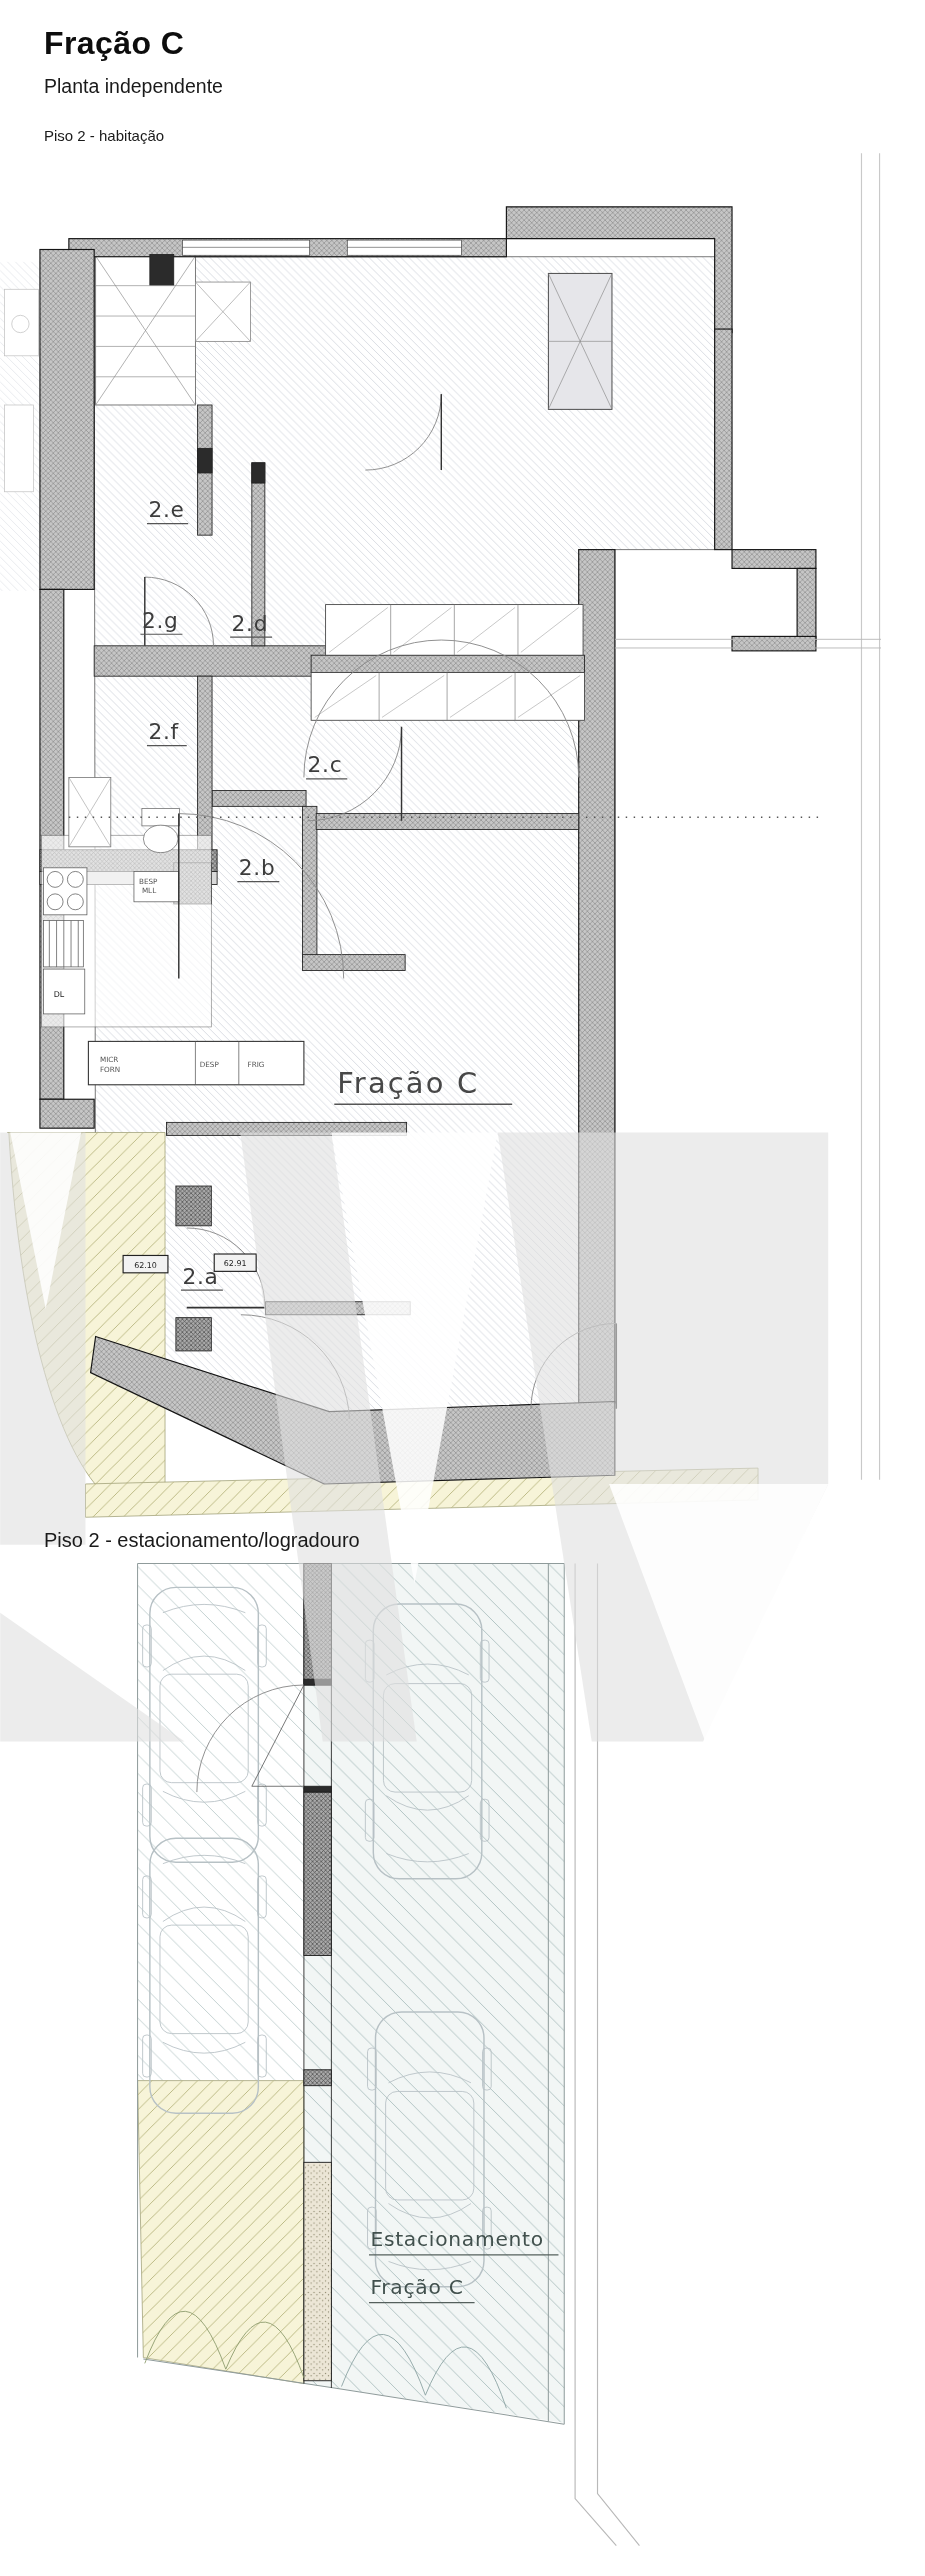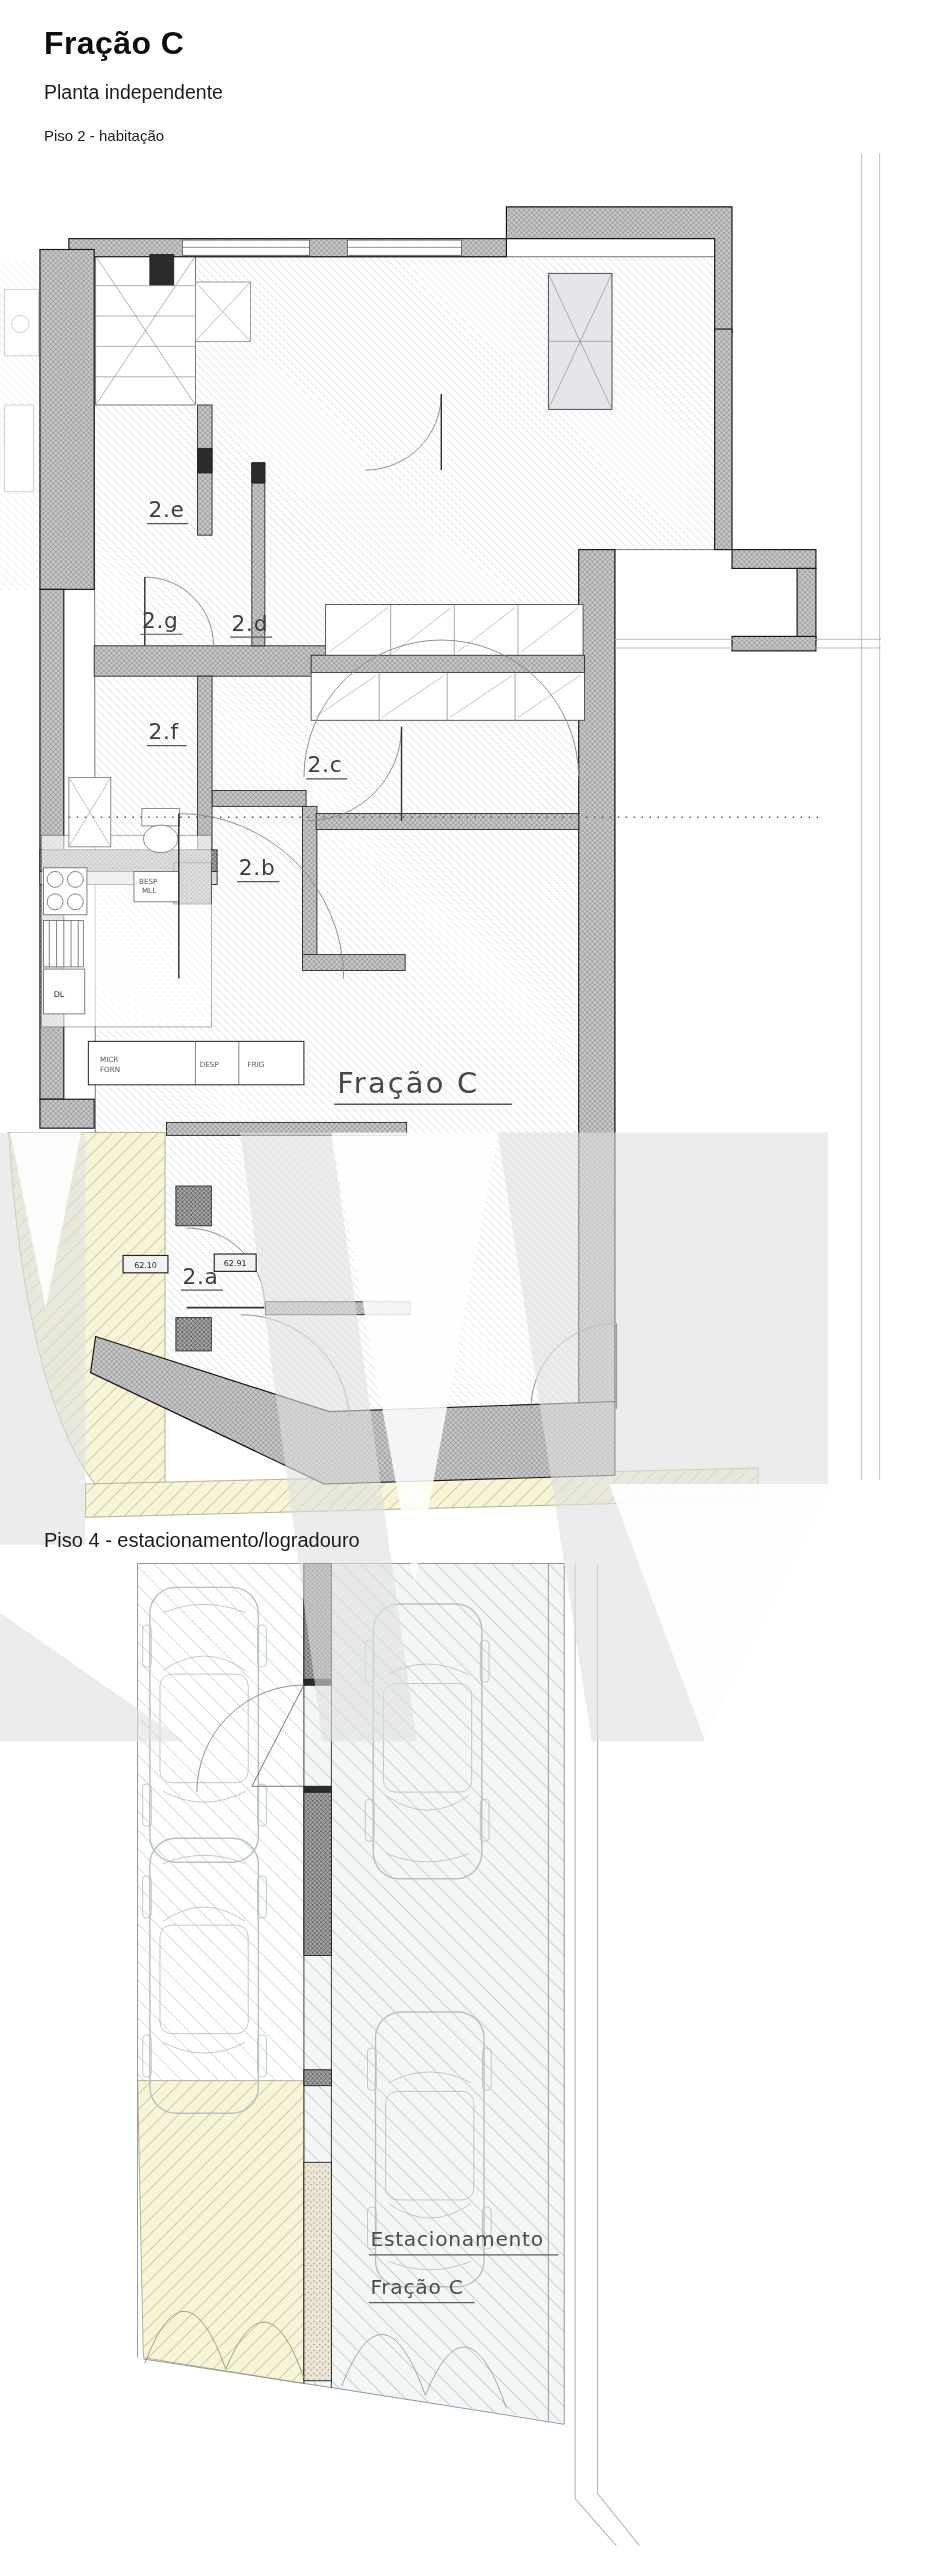--- a/index.html
+++ b/index.html
@@ -1,20 +1,20 @@
 <!DOCTYPE html>
 <html style="font-size:11.6px"><head>
 <meta charset="utf-8">
 <style>
   html,body{margin:0;padding:0;}
   body{width:926px;height:2576px;position:relative;background:#ffffff;overflow:hidden;
        font-family:"Liberation Sans", sans-serif;color:#111;}
   .hdr{position:absolute;left:44px;white-space:nowrap;}
   .h-title{top:24.6px;font-size:32px;font-weight:700;letter-spacing:0.4px;color:#0d0d0d;}
-  .h-sub{top:81px;font-size:19.5px;font-weight:400;color:#1a1a1a;}
+  .h-sub{top:75px;font-size:19.5px;font-weight:400;color:#1a1a1a;}
   .h-p2{top:127px;font-size:15px;font-weight:400;color:#1a1a1a;}
   .h-p1{top:1529px;font-size:20px;font-weight:400;color:#1a1a1a;}
   svg{position:absolute;left:0;top:0;}
   text{font-family:"DejaVu Sans", sans-serif;}
   .rlab{font-size:30px;fill:#3c3c3c;letter-spacing:1px;}
   .big{font-size:40px;fill:#474747;letter-spacing:3px;}
   .tiny{font-size:10px;fill:#555;}
   .lvl{font-size:11px;fill:#222;}
   .park{font-size:28px;fill:#41504d;letter-spacing:1px;}
 </style>
@@ -295,14 +295,14 @@
     <polygon points="458,1566 688,1566 573,2190" fill="#ffffff" opacity="0.85"></polygon>
     <polygon points="688,1566 1145,1566 1145,2052 972,2408 818,2408" opacity="0.6" fill="#dfdfdf"></polygon>
     <polygon points="842,2052 1145,2052 975,2408" fill="#ffffff" opacity="0.88"></polygon>
     <polygon points="0,2230 255,2408 0,2408" opacity="0.6" fill="#dfdfdf"></polygon>
   </g>
 </svg>
 
 <div class="hdr h-title">Fração C</div>
 <div class="hdr h-sub">Planta independente</div>
 <div class="hdr h-p2">Piso 2 - habitação</div>
-<div class="hdr h-p1">Piso 4 - estacionamento/logradouro</div>
+<div class="hdr h-p1">Piso 2 - estacionamento/logradouro</div>
 
 
 </body></html>

